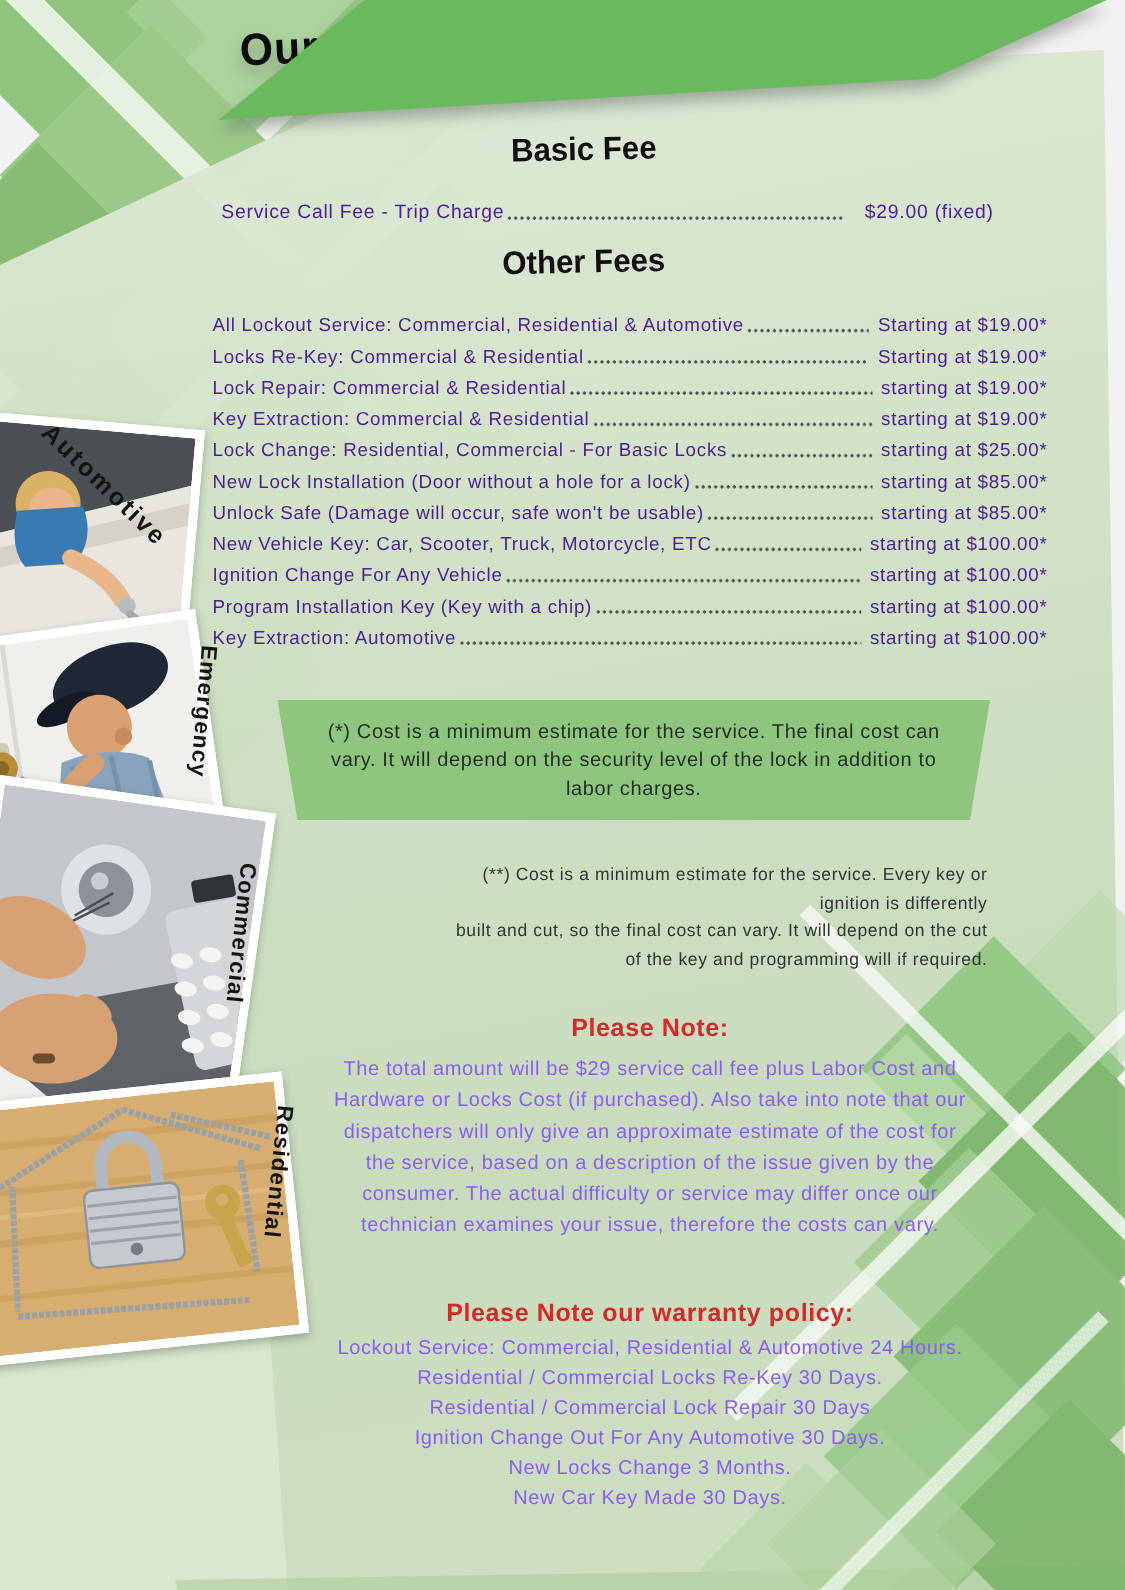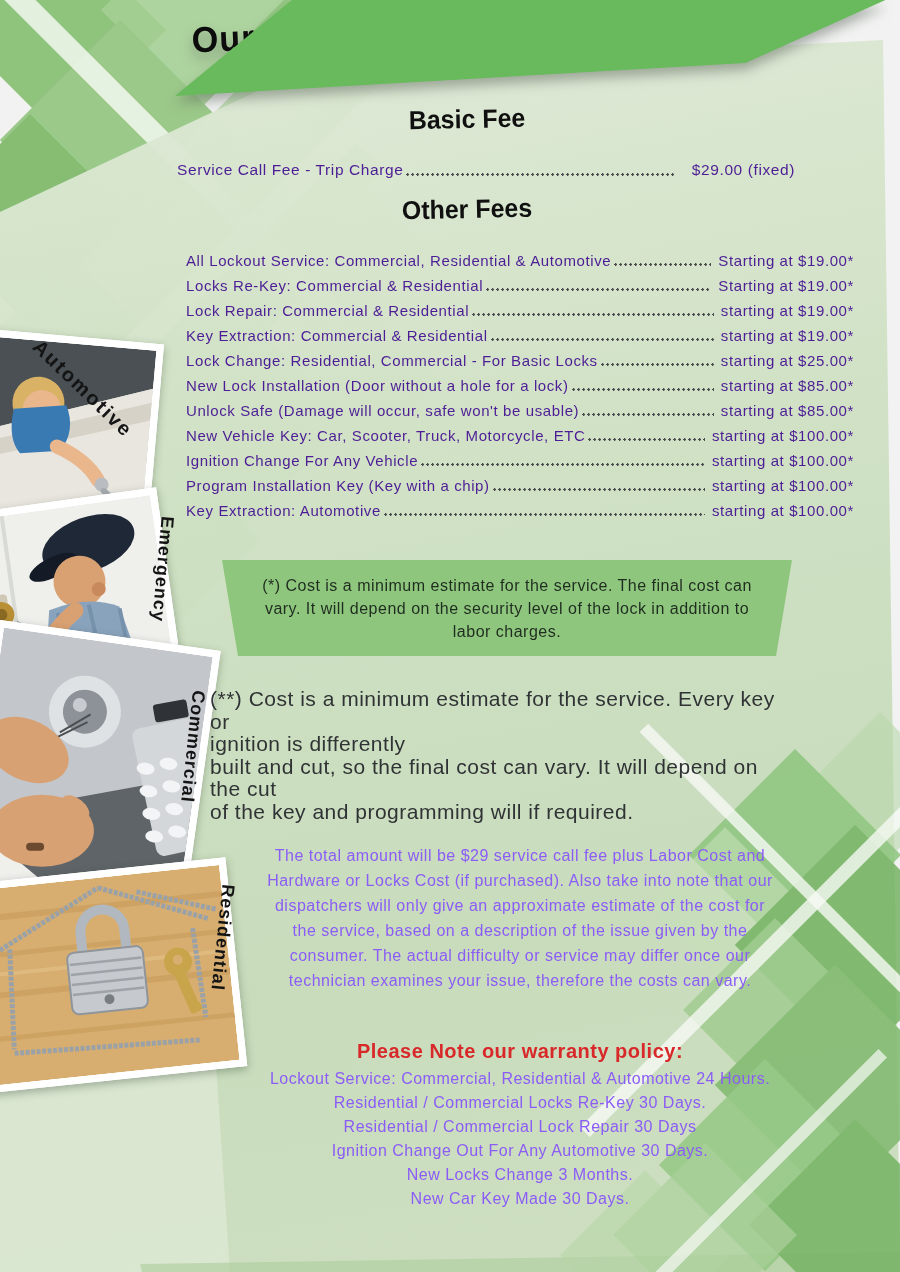--- a/index.html
+++ b/index.html
@@ -33,35 +33,35 @@
     transform:rotate(-2.6deg) scaleX(.95);}
 
   
   .script-h{position:absolute;font-weight:bold;color:#101010;text-align:center;z-index:6;}
   .h-basic{left:317px;top:104px;width:300px;font-size:26px;transform:rotate(-1.2deg) scaleX(.96);}
   .h-other{left:317px;top:194px;width:300px;font-size:26px;transform:rotate(-1.2deg) scaleX(.96);}
 
   
   .fee-row{display:flex;align-items:flex-end;height:25px;font-size:15px;letter-spacing:.6px;color:#4c1d95;}
   .basic-row{position:absolute;left:177px;top:154px;width:618px;z-index:6;font-size:15.5px;}
-  .fees{position:absolute;left:186px;top:244px;width:668px;z-index:6;}
+  .fees{position:absolute;left:170px;top:244px;width:668px;z-index:6;}
   .fee-label,.fee-price{white-space:nowrap;}
   .fee-price{margin-left:4px;}
   .basic-row .fee-price{margin-left:14px;}
   .dots{flex:1;height:14px;margin:0 3px 3px 3px;
     background-image:radial-gradient(circle at 1.6px 1.6px,#4a4c4e 1.15px,transparent 1.5px);
     background-size:5px 3.2px;background-repeat:repeat-x;background-position:left bottom;}
 
   
   .note-box{position:absolute;left:222px;top:560px;width:570px;height:96px;z-index:6;
     background:#8fc67e;clip-path:polygon(0 0,100% 0,97.2% 100%,2.8% 100%);
     display:flex;flex-direction:column;justify-content:center;text-align:center;
     font-size:16px;letter-spacing:.5px;color:#1f2d1f;line-height:23px;}
-  .note2{position:absolute;left:210px;top:688px;width:580px;z-index:6;text-align:left;
-    font-size:21px;letter-spacing:.5px;line-height:22.5px;color:#303335;}
+  .note2{position:absolute;left:210px;top:688px;width:580px;z-index:6;text-align:right;
+    font-size:14px;letter-spacing:.5px;line-height:22.5px;color:#303335;}
   .red-h{position:absolute;left:220px;width:600px;text-align:center;z-index:6;
     font-size:20px;font-weight:bold;color:#d8282a;letter-spacing:.5px;}
   .h-please{top:812px;}
   .h-warranty{top:1040px;}
   .para{position:absolute;left:218px;width:604px;z-index:6;text-align:center;
     font-size:16px;letter-spacing:.5px;color:#8b5cf6;}
   .para-please{top:843px;line-height:25px;}
   .para-warranty{top:1067px;line-height:24px;}
 
   
@@ -204,20 +204,21 @@
     <div>labor charges.</div>
   </div>
 
   <div class="note2">
     <div>(**) Cost is a minimum estimate for the service. Every key or</div>
     <div>ignition is differently</div>
     <div>built and cut, so the final cost can vary. It will depend on the cut</div>
     <div>of the key and programming will if required.</div>
   </div>
 
+  <div class="red-h h-please">Please Note:</div>
   <div class="para para-please">
     <div>The total amount will be $29 service call fee plus Labor Cost and</div>
     <div>Hardware or Locks Cost (if purchased). Also take into note that our</div>
     <div>dispatchers will only give an approximate estimate of the cost for</div>
     <div>the service, based on a description of the issue given by the</div>
     <div>consumer. The actual difficulty or service may differ once our</div>
     <div>technician examines your issue, therefore the costs can vary.</div>
   </div>
 
   <div class="red-h h-warranty">Please Note our warranty policy:</div>

